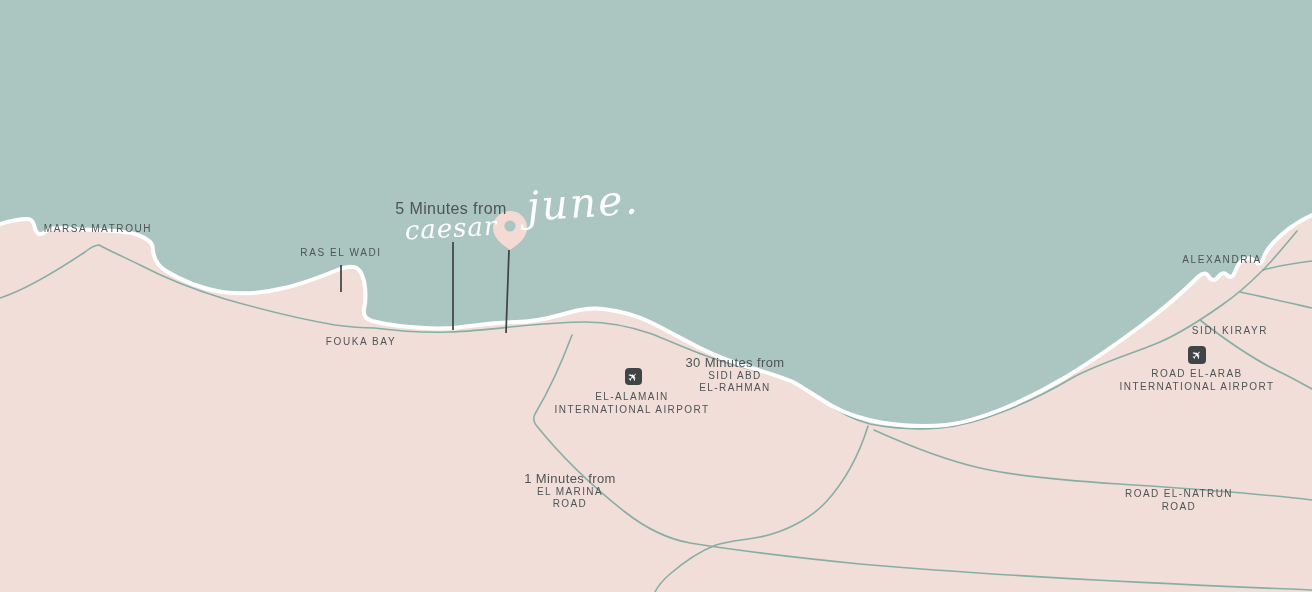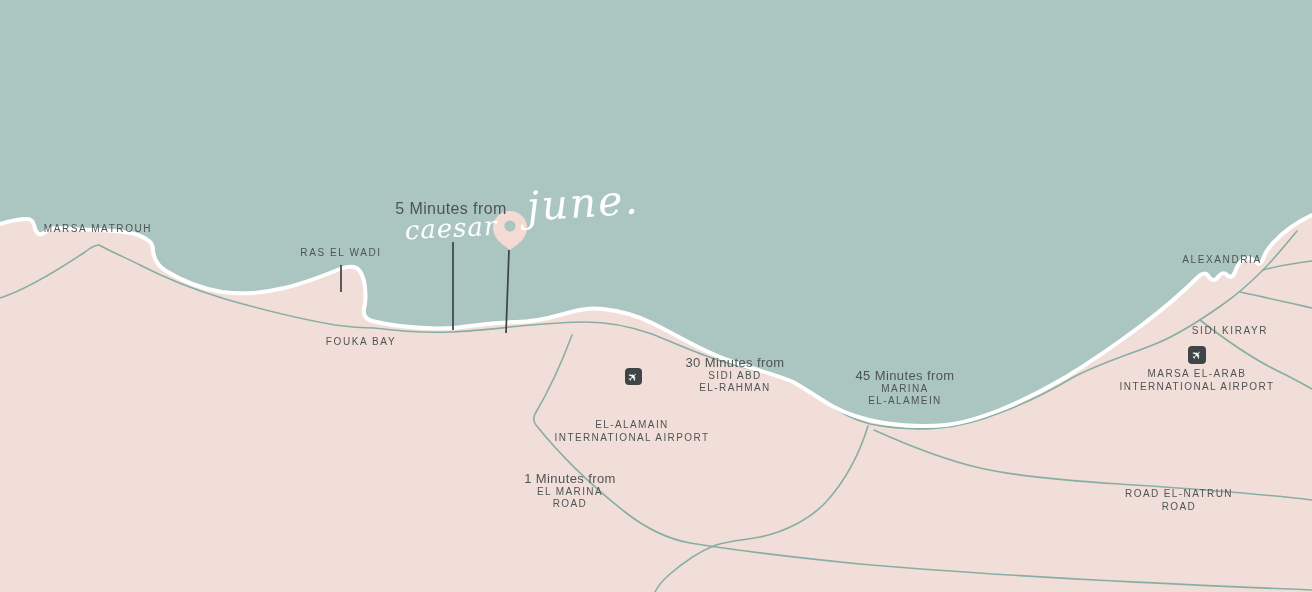--- a/index.html
+++ b/index.html
@@ -120,44 +120,39 @@
   <div class="lbl" style="left:1197px;top:330px;margin-left:33px;">SIDI KIRAYR</div>
 
   <div class="lbl-stack" style="left:1179px;top:488px;">
     <div class="cap">ROAD EL-NATRUN</div>
     <div class="cap">ROAD</div>
   </div>
 
   <div class="airport-icon" style="left:625px;top:368px;width:17px;height:17px;">
     <span>✈</span>
   </div>
-  <div class="lbl-stack" style="left:632px;top:391px;margin-top:28px;">
+  <div class="lbl-stack" style="left:632px;top:391px;">
     <div class="cap">EL-ALAMAIN</div>
     <div class="cap">INTERNATIONAL AIRPORT</div>
   </div>
 
   <div class="airport-icon" style="left:1188px;top:346px;width:18px;height:18px;">
     <span>✈</span>
   </div>
   <div class="lbl-stack" style="left:1197px;top:368px;">
-    <div class="cap">MARSA EL-ARAB</div>
+    <div class="cap">ROAD EL-ARAB</div>
     <div class="cap">INTERNATIONAL AIRPORT</div>
   </div>
 
   <div class="lbl-stack" style="left:735px;top:357px;">
     <div class="pre">30 Minutes from</div>
     <div class="cap">SIDI ABD</div>
     <div class="cap">EL-RAHMAN</div>
   </div>
 
-  <div class="lbl-stack" style="left:905px;top:370px;">
-    <div class="pre">45 Minutes from</div>
-    <div class="cap">MARINA</div>
-    <div class="cap">EL-ALAMEIN</div>
-  </div>
 
   <div class="lbl-stack" style="left:570px;top:473px;">
     <div class="pre">1 Minutes from</div>
     <div class="cap">EL MARINA</div>
     <div class="cap">ROAD</div>
   </div>
 
 </div>
 
 </body></html>

